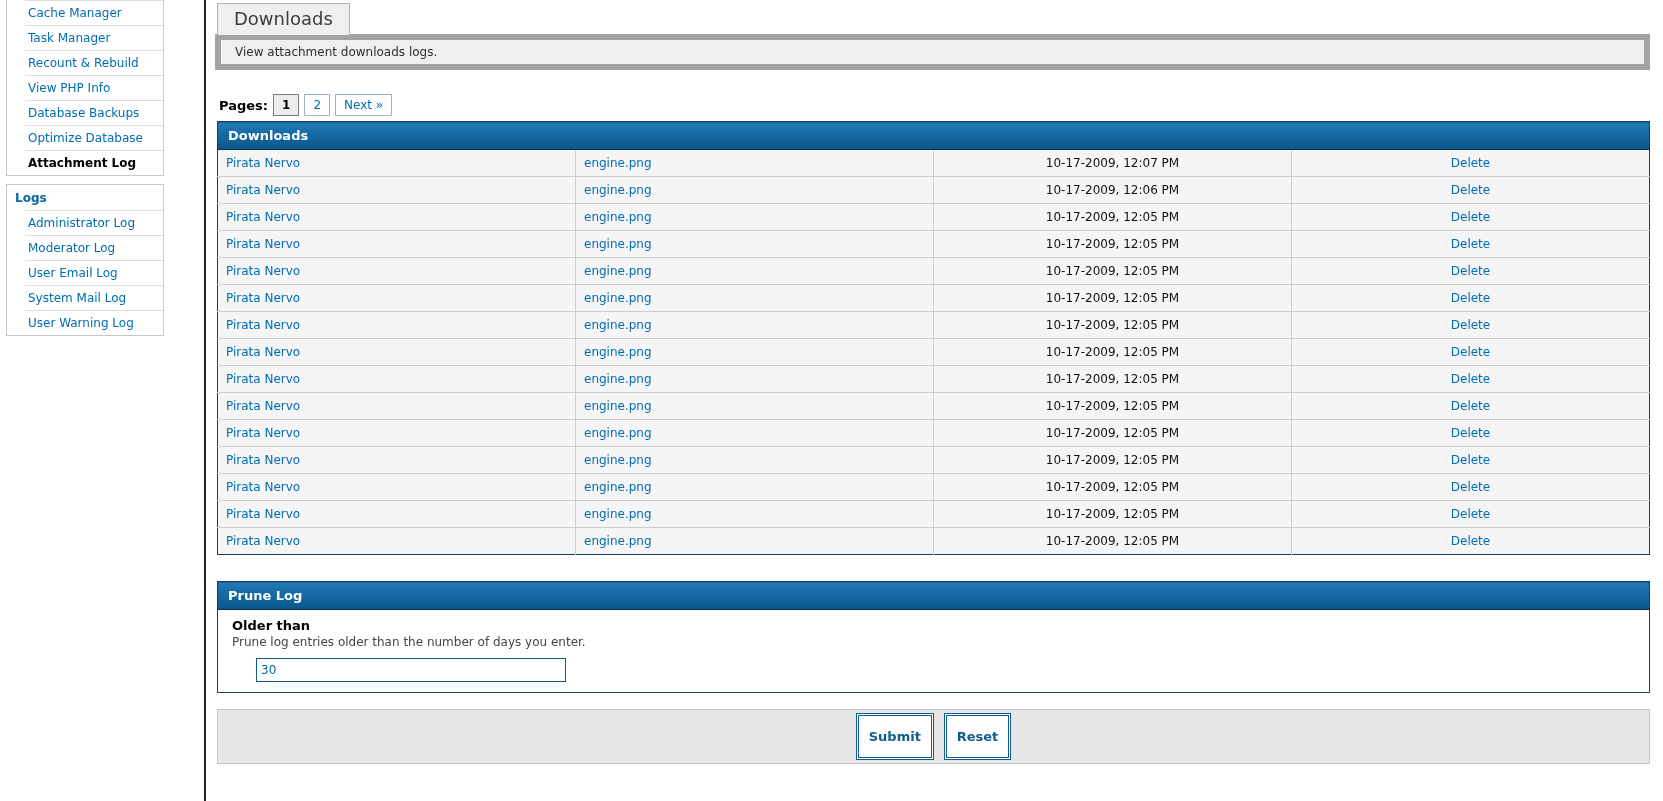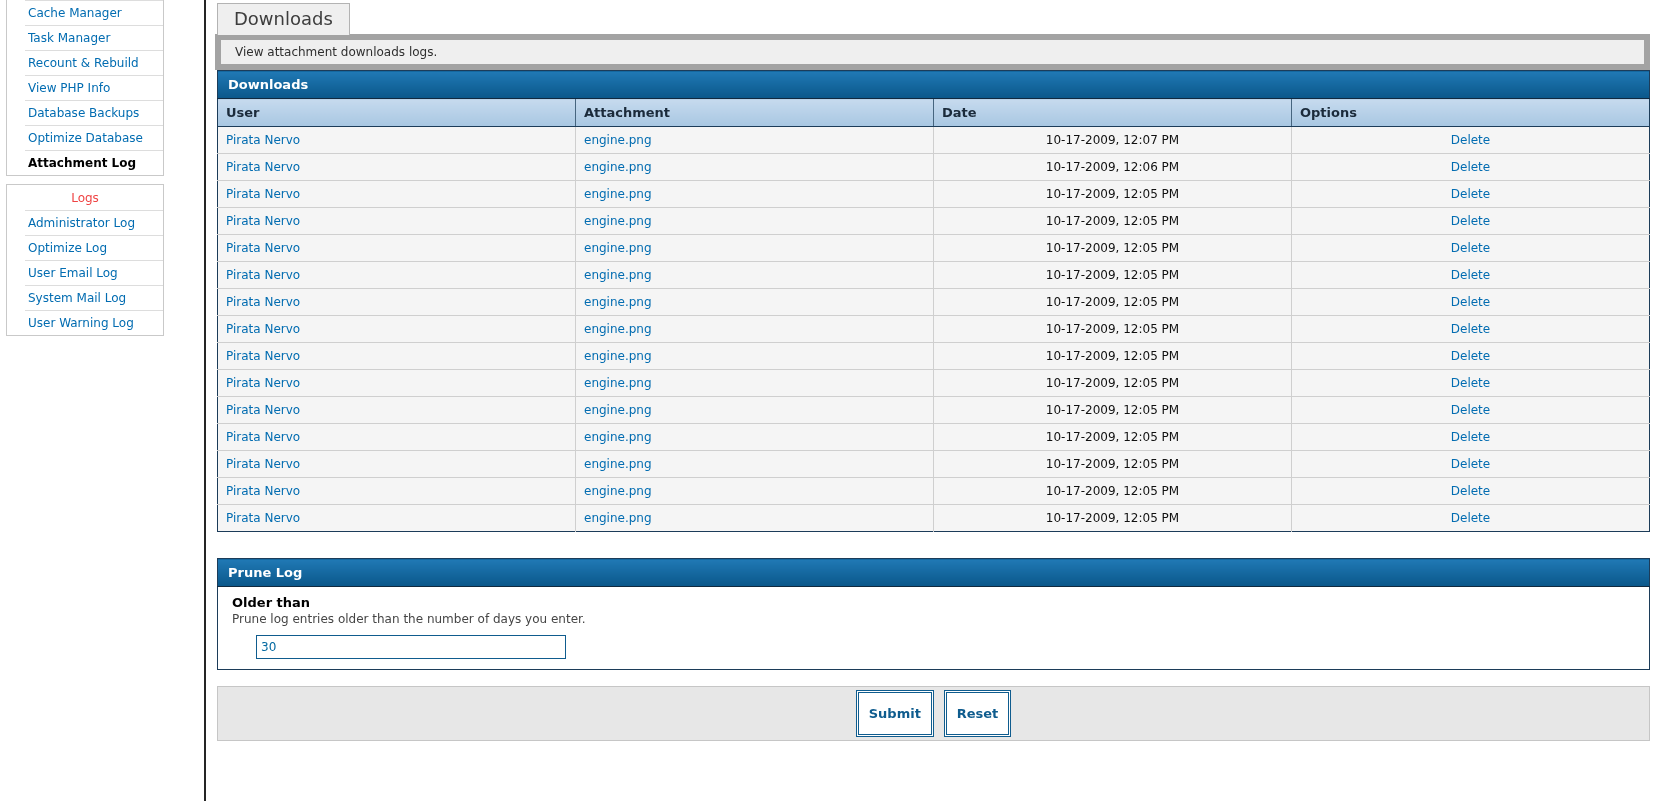--- a/index.html
+++ b/index.html
@@ -8,21 +8,21 @@
   .page-root { position:relative; width:1663px; height:801px; overflow:hidden; background:#fff; }
 
   
   .sidebar { position:absolute; top:0; left:6px; width:158px; }
   .menu-box { background:#fff; border:1px solid #c9c9c9; margin-bottom:8px; }
   .menu-box-top { border-top:none; }
   .menu-box ul { list-style:none; margin:0; padding:0; }
   .menu-box li { margin-left:18px; border-top:1px solid #dddddd; }
   .menu-box li a { display:block; padding:5px 4px 5px 3px; color:var(--link,#026cb1); text-decoration:none; }
   .menu-box li.active a { color:#000; font-weight:bold; }
-  .menu-title { font-weight:normal; color:#ef4444; padding:6px 8px 5px 8px;text-align:center; }
+  .menu-title { font-weight:bold; color:#0369a1; padding:6px 8px 5px 8px; }
 
   
   .content { margin-left:204px; border-left:2px solid #252525; min-height:801px; padding-top:3px; }
 
   .tab { display:inline-block; margin-left:11px; background:var(--tab-bg,#efefef);
          border:1px solid #b3b3b3; border-bottom:none; padding:4px 16px 6px;
          font-size:18px; color:#3d3d3d; text-decoration:none; position:relative; z-index:2; }
   .navbar { background:var(--tab-bg,#efefef); border:6px solid #a3a3a3;
             margin:-1px 13px 0 9px; padding:5px 14px; color:#2f2f2f; }
 
@@ -110,21 +110,21 @@
     </div>
     <div class="menu-box">
       <div class="menu-title">Logs</div>
       <ul>
 
           <li>
             <a href="#">Administrator Log</a>
           </li>
 
           <li>
-            <a href="#">Optimize Log</a>
+            <a href="#">Moderator Log</a>
           </li>
 
           <li>
             <a href="#">User Email Log</a>
           </li>
 
           <li>
             <a href="#">System Mail Log</a>
           </li>
 
@@ -133,31 +133,35 @@
           </li>
         </ul>
     </div>
   </div>
 
   <div class="content">
 
     <a href="#" class="tab">Downloads</a>
     <div class="navbar">View attachment downloads logs.</div>
 
+    <div class="pages">
+      <span class="pages-label">Pages:</span>
+      <span class="page-list">
+
+          <a href="#" class="page-btn current">1</a>
+
+          <a href="#" class="page-btn">2</a>
+        </span>
+      <a href="#" class="page-btn">Next »</a>
+    </div>
 
     <table class="data-table">
       <thead>
         <tr class="thead-row">
           <td colspan="4">Downloads</td>
-        </tr>
-        <tr class="subhead-row">
-          <th class="col-user">User</th>
-          <th class="col-att">Attachment</th>
-          <th class="col-date">Date</th>
-          <th class="col-opt">Options</th>
         </tr>
       </thead>
       <tbody>
 
           <tr class="data-row">
             <td class="cell-user">
               <a href="#" class="cell-link">Pirata Nervo</a>
             </td>
             <td class="cell-att">
               <a href="#" class="cell-link">engine.png</a>

